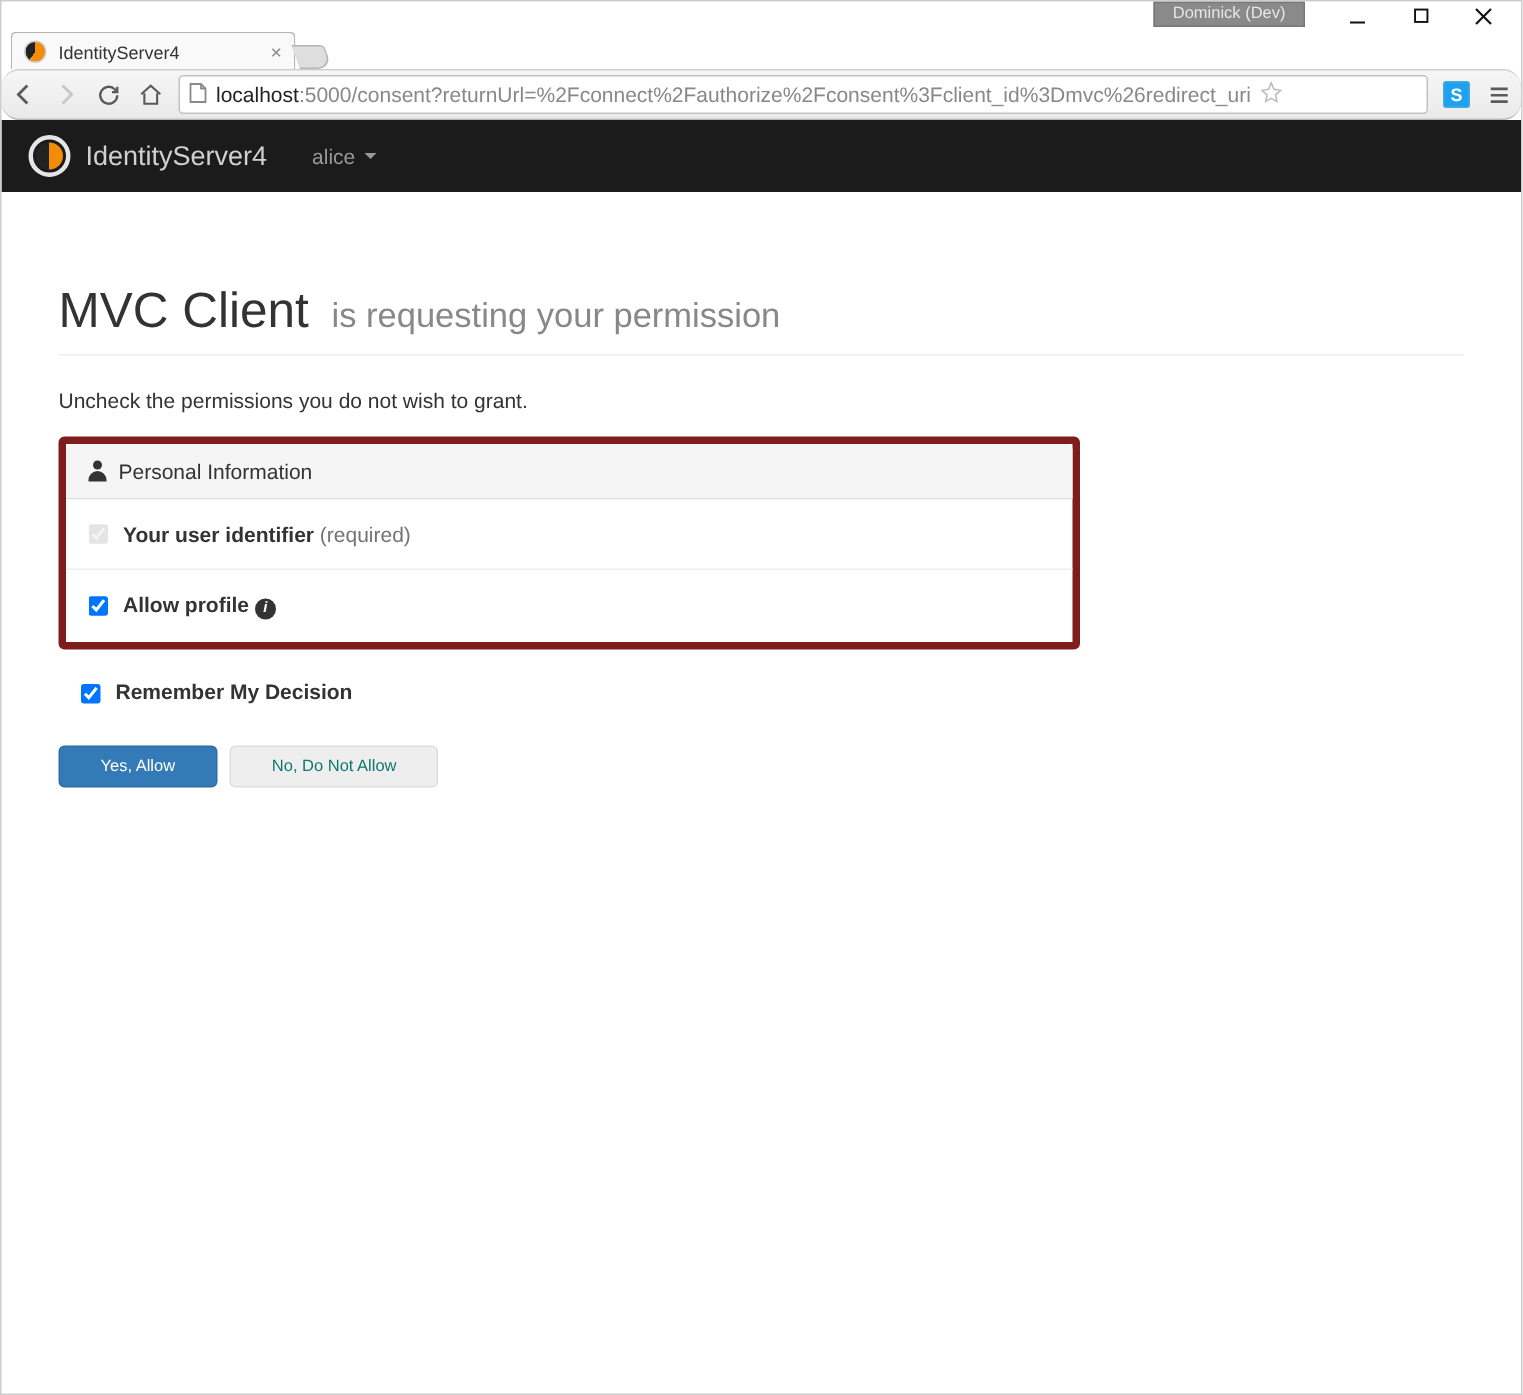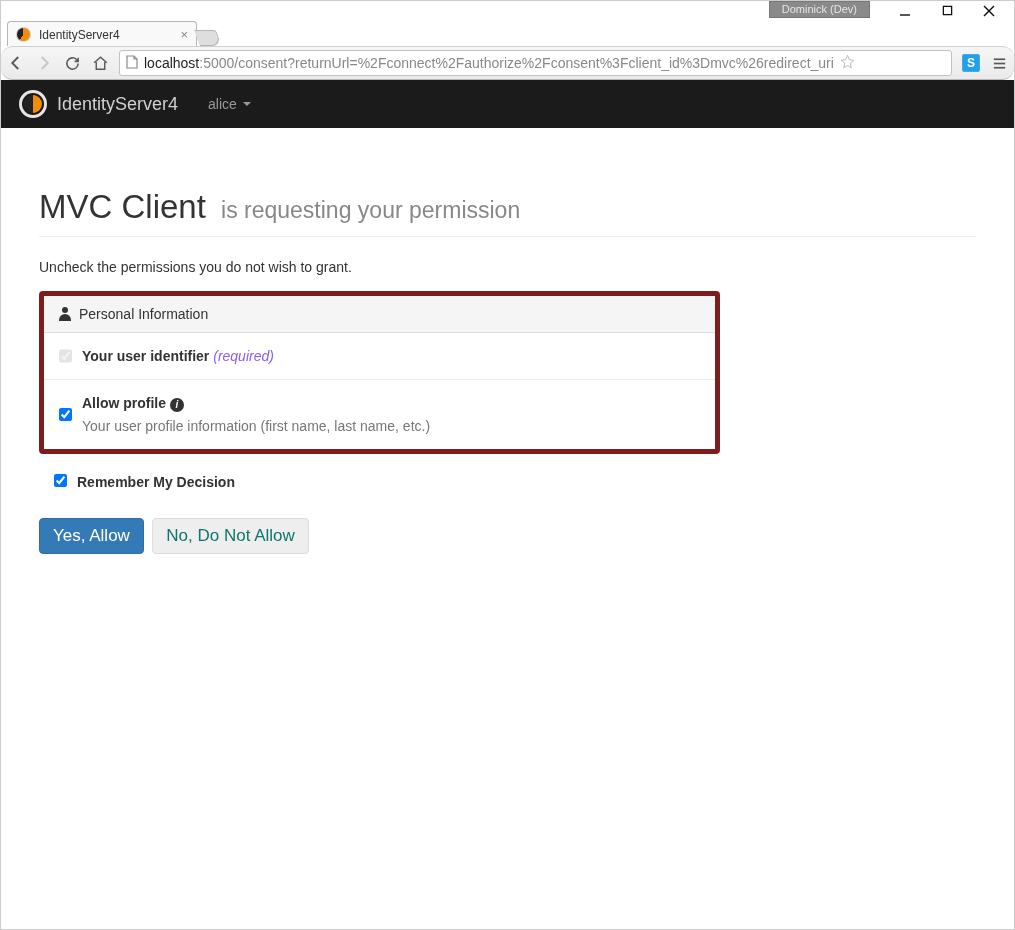--- a/index.html
+++ b/index.html
@@ -104,32 +104,32 @@
     content:""; position:absolute; top:0; left:3px; width:6px; height:6px; background:#333; border-radius:50%;
   }
   .user-icon::after {
     content:""; position:absolute; bottom:0; left:0; width:12px; height:7px; background:#333;
     border-top-left-radius:7px; border-top-right-radius:7px;
   }
   .panel-body { padding: 0; }
   .scope-row { padding: 15px; display:flex; gap:10px; font-size:14px; }
   .scope-row + .scope-row { border-top:1px solid #eee; }
   .scope-label { font-weight:700; color:#333; }
-  .scope-muted { color:#8b5cf6; font-style: italic; font-weight:400;}
+  .scope-muted { color:#737373; font-weight:400;}
   .scope-desc { color:#777; font-size:14px; margin-top:6px; font-weight:400; }
   .info-icon {
     display:inline-block; width:14px; height:14px; background:#333; color:#fff; border-radius:50%;
     text-align:center; font-size:10px; font-weight:700; line-height:14px; font-style: italic;
   }
-  .remember-row { display:flex; align-items:flex-start; gap:10px; font-size:14px; font-weight:700;
+  .remember-row { display:flex; align-items:flex-end; gap:10px; font-size:14px; font-weight:700;
     margin: 12px 0 28px 15px; }
   input[type=checkbox] { margin:0; }
   .chk-disabled { opacity:0.6; }
 
-  .btn { display:inline-block; padding:7px 13px; font-size:17px; border-radius:4px; cursor:pointer; border:1px solid transparent;}
+  .btn { display:inline-block; padding:7px 27px; font-size:11px; border-radius:4px; cursor:pointer; border:1px solid transparent;}
   .btn-primary { background:#337ab7; color:#fff; border-color:#2e6da4; }
   .btn-default { background:#eeeeee; color:#0f766e; border-color:#ddd; margin-left:4px;}
 </style>
 </head>
 <body>
 
 <div class="win-titlebar">
   <div class="dominick-badge">Dominick (Dev)</div>
   <div class="win-buttons">
     <div class="win-btn">
@@ -240,21 +240,20 @@
           <span class="scope-label">Your user identifier</span>
           <span class="scope-muted">(required)</span>
         </div>
       </div>
 
       <div class="scope-row">
         <input type="checkbox" checked="" style="">
         <div>
           <span class="scope-label">Allow profile</span>
           <span class="info-icon">i</span>
-          <div class="scope-desc">Your user profile information (first name, last name, etc.)</div>
         </div>
       </div>
 
     </div>
   </div>
 
   <div class="remember-row">
     <input type="checkbox" checked="" style="">
     <span>Remember My Decision</span>
   </div>

